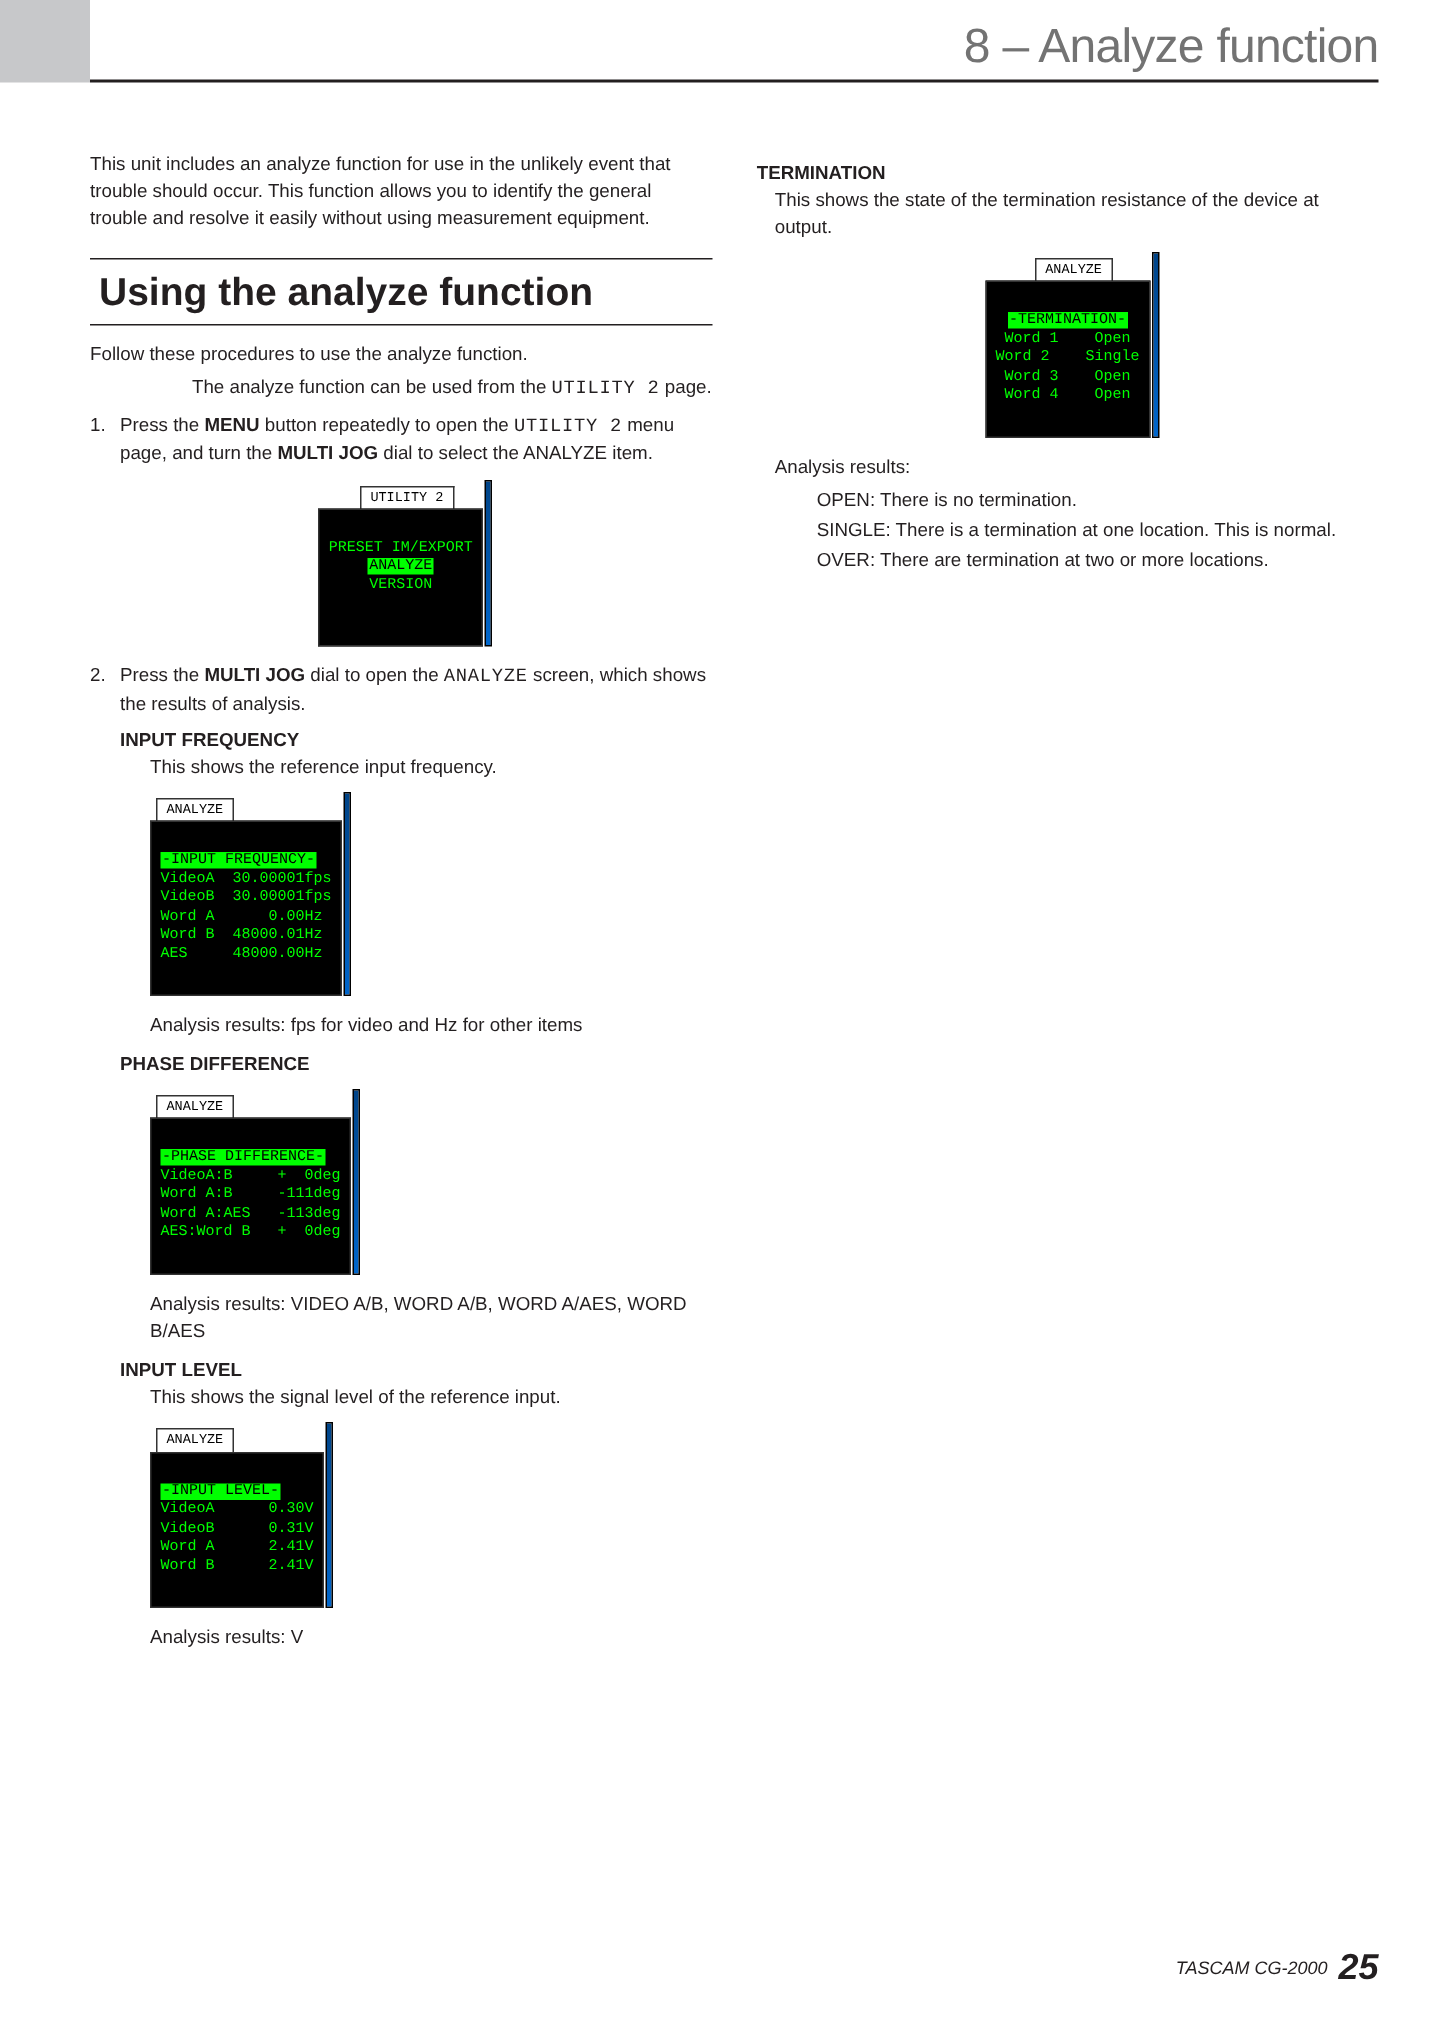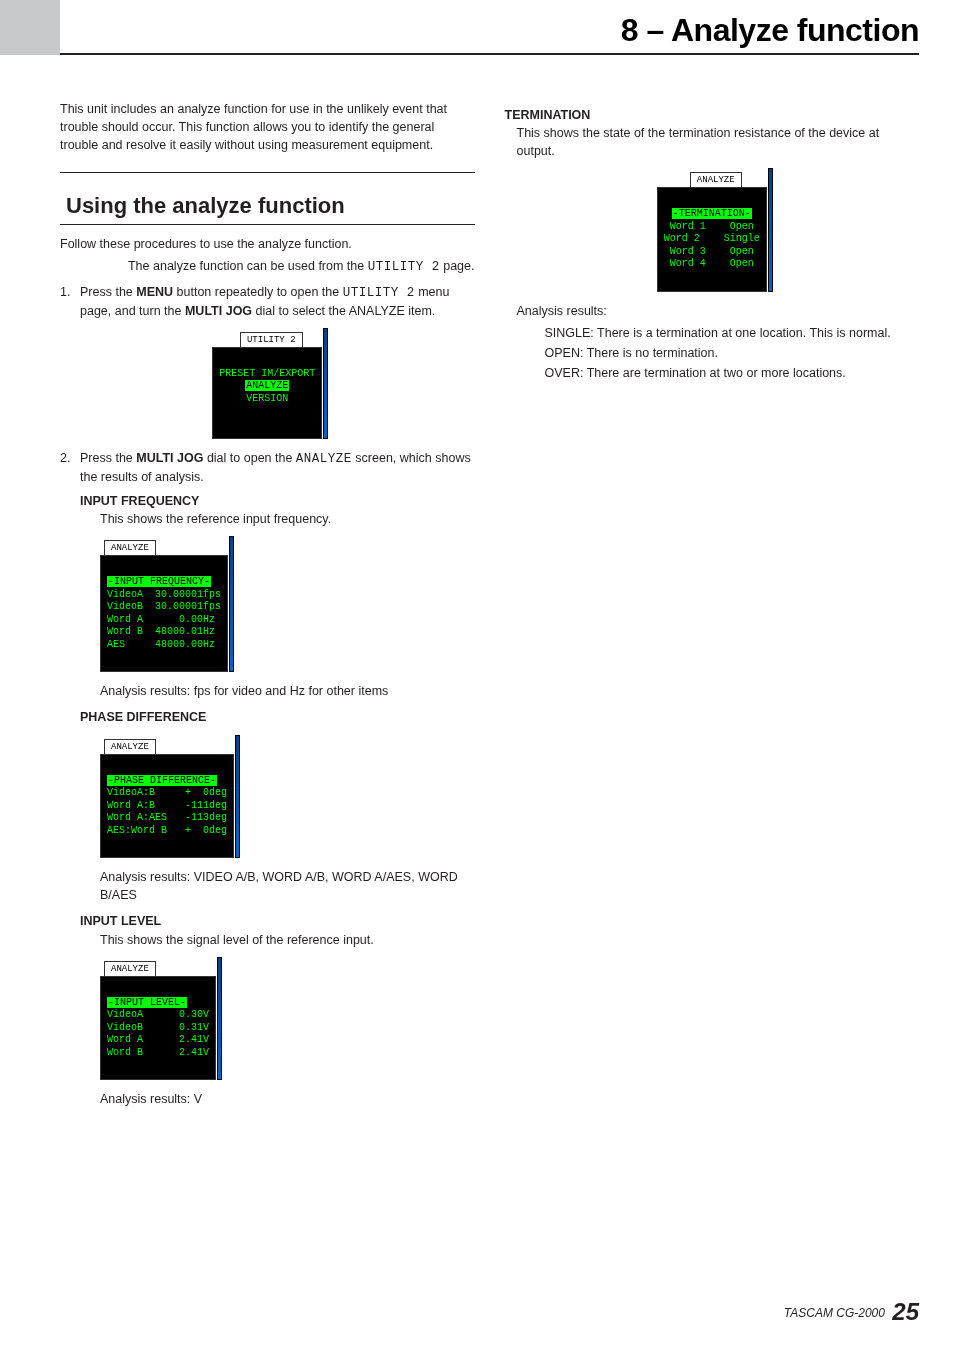--- a/index.html
+++ b/index.html
@@ -1,23 +1,23 @@
 <!DOCTYPE html>
 <html><head>
 <meta charset="utf-8">
 <style>
   * { margin: 0; padding: 0; box-sizing: border-box; }
   body { width: 954px; height: 1350px; background: #fff; font-family: Arial, Helvetica, sans-serif; color: #231f20; position: relative; }
   .gray-strip { position: absolute; left: 0; top: 0; width: 60px; height: 55px; background: #c7c8ca; }
   .header-band { position: absolute; left: 60px; right: 35px; top: 0; height: 55px; border-bottom: 2px solid #231f20; }
-  .chapter-title { position: absolute; right: 35px; top: 12px; font-size: 32px; font-weight: 700; color: #000000; letter-spacing: -0.5px; }
+  .chapter-title { position: absolute; right: 35px; top: 12px; font-size: 32px; font-weight: 400; color: #737373; letter-spacing: -0.5px; }
   .content { position: absolute; top: 100px; left: 60px; right: 35px; display: flex; gap: 30px; }
   .col { flex: 1; font-size: 12.5px; line-height: 1.45; }
   .intro { margin-bottom: 18px; }
-  .h2 { font-size: 22px; font-weight: 700; margin-bottom: 10px; padding-bottom: 2px; border-top: 1px solid #231f20; border-bottom: 1px solid #231f20; padding-top: 17px; padding-left: 6px; }
+  .h2 { font-size: 26px; font-weight: 700; margin-bottom: 10px; padding-bottom: 2px; border-top: 1px solid #231f20; border-bottom: 1px solid #231f20; padding-top: 3px; padding-left: 6px; }
   .follow { margin-bottom: 4px; }
   .canbe { margin-bottom: 6px; text-align: right; }
   .step { display: flex; margin-bottom: 4px; }
   .step-num { width: 20px; flex-shrink: 0; }
   .step-body { flex: 1; }
   .mono { font-family: "Courier New", monospace; letter-spacing: 0.5px; }
   .bold { font-weight: 700; }
   .lcd-wrap { margin: 8px 0 10px 0; }
   .lcd { display: inline-block; background: #000; color: #0f0; font-family: "Courier New", monospace; font-size: 10px; line-height: 1.25; padding: 20px 6px; border: 1px solid #333; position: relative; white-space: pre; }
   .lcd-tab { display: inline-block; background: #fff; color: #000; border: 1px solid #333; border-bottom: none; font-family: "Courier New", monospace; font-size: 9px; padding: 1px 6px; position: relative; top: 1px; left: 4px; }
@@ -133,22 +133,22 @@
         <span class="lcd-tab">ANALYZE</span><br>
         <div class="lcd"><span class="lcd-hl">-TERMINATION-</span>
 <span>Word 1    Open</span>
 <span>Word 2    Single</span>
 <span>Word 3    Open</span>
 <span>Word 4    Open</span></div>
         <div class="scroll-stub"></div>
       </div>
     </div>
     <p class="sub-indent2" style="margin-bottom:4px">Analysis results:</p>
+    <p class="sub-indent" style="margin-bottom:2px">OPEN: There is no termination.</p>
     <p class="sub-indent" style="margin-bottom:2px">SINGLE: There is a termination at one location. This is normal.</p>
-    <p class="sub-indent" style="margin-bottom:2px">OPEN: There is no termination.</p>
     <p class="sub-indent">OVER: There are termination at two or more locations.</p>
   </div>
 </div>
 
 <div class="footer">
   <span>TASCAM CG-2000</span>
   <span class="pg">25</span>
 </div>
 
 </body></html>

